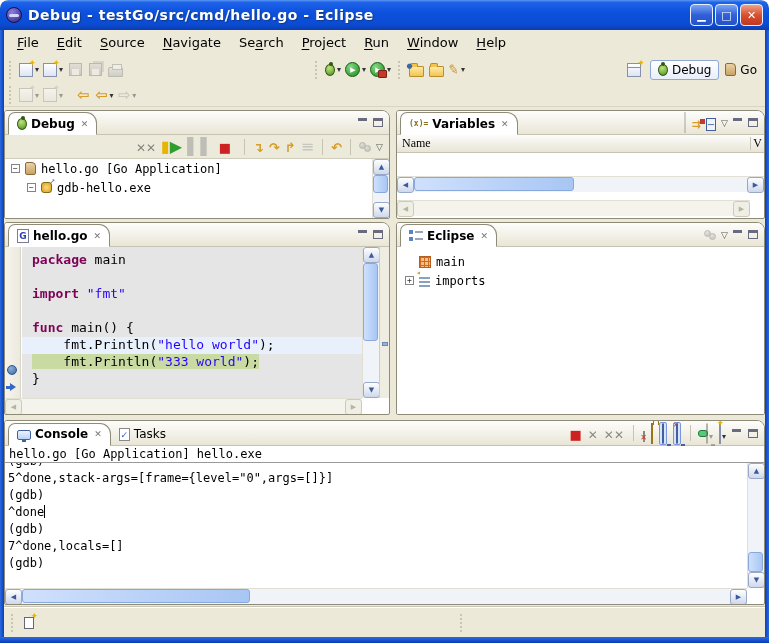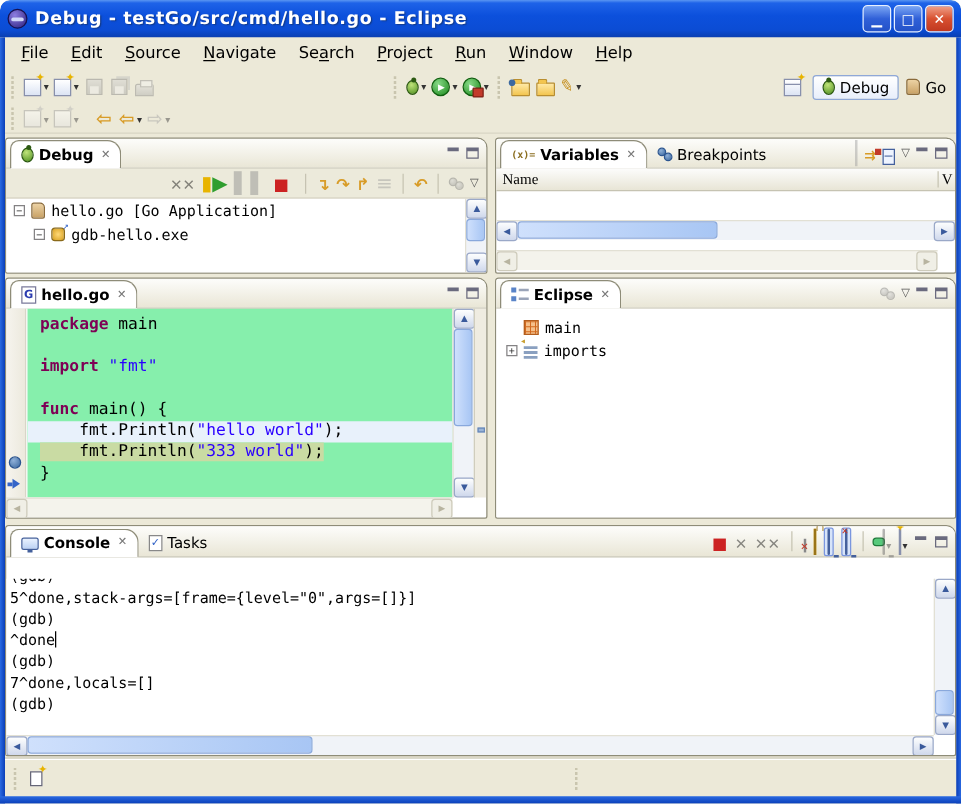--- a/index.html
+++ b/index.html
@@ -124,21 +124,21 @@
   .sbh { position:absolute; height:16px; display:flex; background:#f0f3f8; border-top:1px solid #e2e0d4; }
   .sbbtn { flex:none; width:17px; height:16px; background:linear-gradient(#fdfefe,#cfd8ec); border:1px solid #9aa8c8; border-radius:3px; color:#3a5a9c; font-size:7px; display:flex; align-items:center; justify-content:center; }
   .sbthumb { background:linear-gradient(90deg,#cfe0fc,#a8c6f4); border:1px solid #89a8dc; border-radius:3px; }
   .sbh .sbthumb { height:14px; margin:0; }
   .sbv .sbthumb { width:15px; margin:0 0 0 0; }
   .sbfill { flex:1; }
   .sbv.off,.sbh.off { background:#f4f3ec; }
   .off .sbbtn { background:#f0efe6; border-color:#cdcaba; color:#b8b4a0; }
 
   
-  .codearea { position:absolute; left:0; right:27px; top:24px; bottom:16px; background:#86efac; overflow:hidden; }
+  .codearea { position:absolute; left:0; right:27px; top:24px; bottom:16px; background:#e5e5e5; overflow:hidden; }
   .gutter { position:absolute; left:0; top:24px; bottom:16px; width:16px; background:linear-gradient(90deg,#f6f4ee,#ece9dd); border-right:1px solid #d8d5c8; }
   .cline { height:17px; line-height:17px; font:13px "DejaVu Sans Mono",monospace; white-space:pre; padding-left:10px; }
   .cline.line-current { background:#e8f1fb; }
   .cline .seg-wrap { display:inline-block; }
   .cline.line-debug .seg-wrap { background:#c9dba3; }
   .kw { color:#7f0055; font-weight:bold; }
   .str { color:#2a00ff; }
   .pl { color:#000; }
   .ovruler { position:absolute; right:0; top:24px; bottom:16px; width:10px; background:#efece1; border-left:1px solid #d0cdbd; }
   .ovmark { position:absolute; left:2px; width:6px; height:4px; background:#9ab4d8; border:1px solid #6888b8; }
@@ -322,27 +322,20 @@
     </div>
   </div>
 
   <div class="view" style="left:396px;top:110px;width:369px;height:109px;">
     <div class="vhead">
       <span class="tab active">
         <span class="i-vars">(x)=</span>
         <span>Variables</span>
         <span class="x">✕</span>
       </span>
-      <span class="tab">
-        <span class="i-bpts">
-            <span class="bp-dot"></span>
-            <span class="bp-dot"></span>
-          </span>
-        <span>Breakpoints</span>
-      </span>
       <span class="vctrl">
         <span class="disabled"><span class="i-keys"></span></span>
         <span><span class="i-logical">⇉</span></span>
         <span><span class="i-col"></span></span>
         <span class="chev">▽</span>
         <span class="mini"></span>
         <span class="maxi"></span>
       </span>
     </div>
     <div class="colhead">
@@ -459,20 +452,21 @@
         <span class="toggle" style="padding:1px 2px"><span class="i-mon"></span></span>
         <span class="toggle" style="padding:1px 2px"><span class="i-mon err"></span></span>
         <span class="sep"></span>
         <span><span class="i-pin"></span></span>
         <span class="disabled"><span class="i-mon"></span><span class="dd">▾</span></span>
         <span><span class="i-new"></span><span class="dd">▾</span></span>
         <span class="mini"></span>
         <span class="maxi"></span>
       </span>
     </div>
+    <div class="clabel">hello.go [Go Application] hello.exe</div>
     <div class="ctext" id="console-text">
         <div style="margin-top: -9px;">
           <div class="cl">(gdb)</div>
           <div class="cl">5^done,stack-args=[frame={level="0",args=[]}]</div>
           <div class="cl">(gdb)</div>
           <div class="cl">^done<span class="caret"></span></div>
           <div class="cl">(gdb)</div>
           <div class="cl">7^done,locals=[]</div>
           <div class="cl">(gdb)</div>
         </div>

